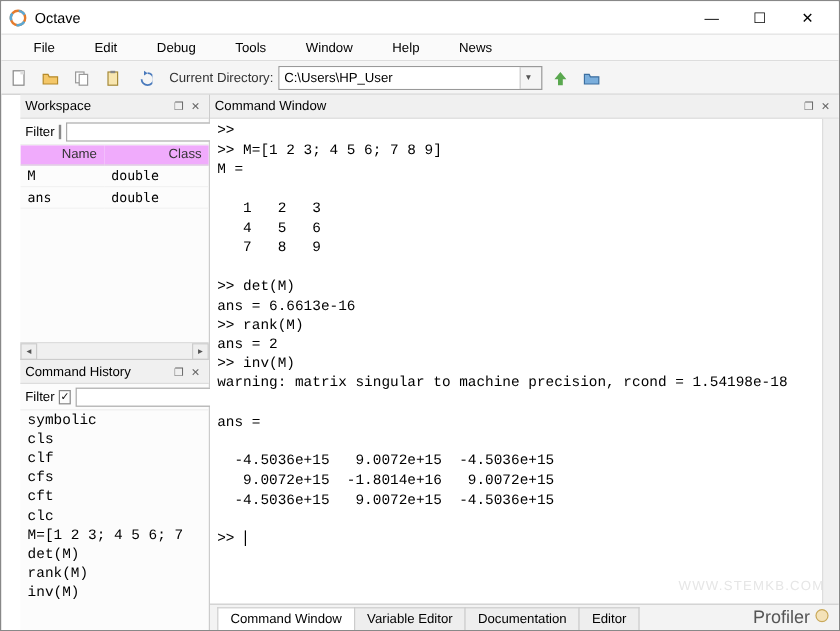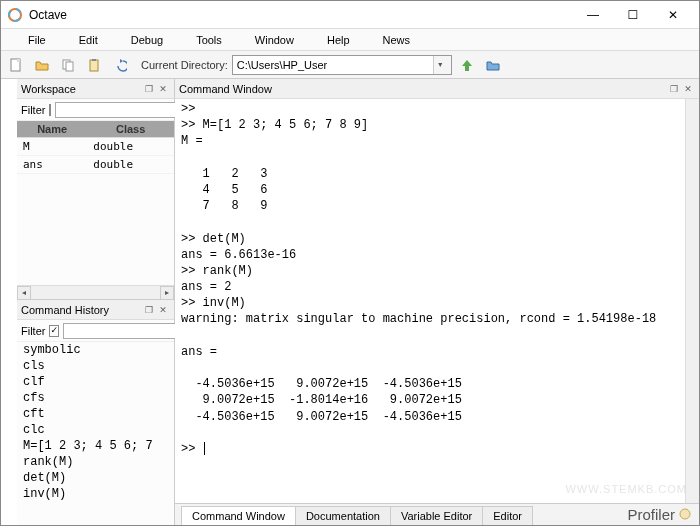--- a/index.html
+++ b/index.html
@@ -18,21 +18,21 @@
   .cd-wrap { display: flex; align-items: center; border: 1px solid #999; height: 20px; }
   .cd-select-arrow { width: 14px; height: 18px; border-left: 1px solid #ccc; display: flex; align-items: center; justify-content: center; font-size: 8px; color: #555; }
   .main { display: flex; height: calc(526px - 28px - 22px - 28px - 2px); margin-left: 16px; }
   .left { width: 158px; display: flex; flex-direction: column; border-right: 1px solid #ccc; background: #fcfcfc; }
   .panel-hdr { height: 20px; display: flex; align-items: center; padding: 0 4px; background: #f0f0f0; border-bottom: 1px solid #ddd; font-size: 11px; }
   .panel-hdr .title { flex: 1; }
   .hdr-icon { width: 14px; height: 14px; display: flex; align-items: center; justify-content: center; font-size: 9px; color: #666; }
   .filter-row { height: 22px; display: flex; align-items: center; padding: 2px 4px; gap: 4px; border-bottom: 1px solid #eee; }
   .filter-in { flex: 1; height: 16px; border: 1px solid #aaa; font-size: 10px; }
   .ws-table { width: 100%; border-collapse: collapse; font-size: 11px; }
-  .ws-table th { text-align: center; padding: 2px 6px; background: #a3a3a3; border-bottom: 1px solid #ddd; font-weight: bold; color: #333; }
+  .ws-table th { text-align: right; padding: 2px 6px; background: #f0abfc; border-bottom: 1px solid #ddd; font-weight: normal; color: #333; }
   .ws-table td { padding: 2px 6px; border-bottom: 1px solid #f2f2f2; font-family: "Consolas", monospace; font-size: 11px; }
   .workspace-panel { flex: 0 0 auto; height: 220px; display: flex; flex-direction: column; }
   .ws-body { flex: 1; overflow: hidden; position: relative; }
   .hscroll { height: 14px; background: #f0f0f0; border-top: 1px solid #ddd; display: flex; align-items: center; }
   .hscroll .arrow { width: 14px; height: 14px; display: flex; align-items: center; justify-content: center; font-size: 8px; color: #555; border: 1px solid #ccc; background:#eee; }
   .hscroll .track { flex: 1; height: 14px; }
   .history-panel { flex: 1; display: flex; flex-direction: column; border-top: 1px solid #ccc; }
   .history-list { flex: 1; overflow-y: auto; font-family: "Consolas","Courier New",monospace; font-size: 12px; }
   .history-item { padding: 1px 6px; white-space: nowrap; }
   .right { flex: 1; display: flex; flex-direction: column; background: #fff; }
@@ -178,22 +178,22 @@
         <span style="font-size:8px;color:#666;">▾</span>
       </div>
       <div class="history-list" id="history-list">
           <div class="history-item">symbolic</div>
           <div class="history-item">cls</div>
           <div class="history-item">clf</div>
           <div class="history-item">cfs</div>
           <div class="history-item">cft</div>
           <div class="history-item">clc</div>
           <div class="history-item">M=[1 2 3; 4 5 6; 7</div>
+          <div class="history-item">det(M)</div>
           <div class="history-item">rank(M)</div>
-          <div class="history-item">det(M)</div>
           <div class="history-item">inv(M)</div>
         </div>
     </div>
   </div>
 
   <div class="right">
     <div class="panel-hdr">
       <span class="title">Command Window</span>
       <span class="hdr-icon">❐</span>
       <span class="hdr-icon">✕</span>
@@ -218,22 +218,22 @@
 
   -4.5036e+15   9.0072e+15  -4.5036e+15
    9.0072e+15  -1.8014e+16   9.0072e+15
   -4.5036e+15   9.0072e+15  -4.5036e+15
 
 &gt;&gt; </span><span class="cursor"></span></div>
       <div class="vscroll"></div>
     </div>
     <div class="tabbar">
       <div class="tab active">Command Window</div>
+      <div class="tab">Variable Editor</div>
       <div class="tab">Documentation</div>
-      <div class="tab">Variable Editor</div>
       <div class="tab">Editor</div>
     </div>
   </div>
 </div>
 
 <div class="watermark">WWW.STEMKB.COM</div>
 
 <div class="statusbar">
   <span>Profiler</span>
   <span><svg width="12" height="12">

